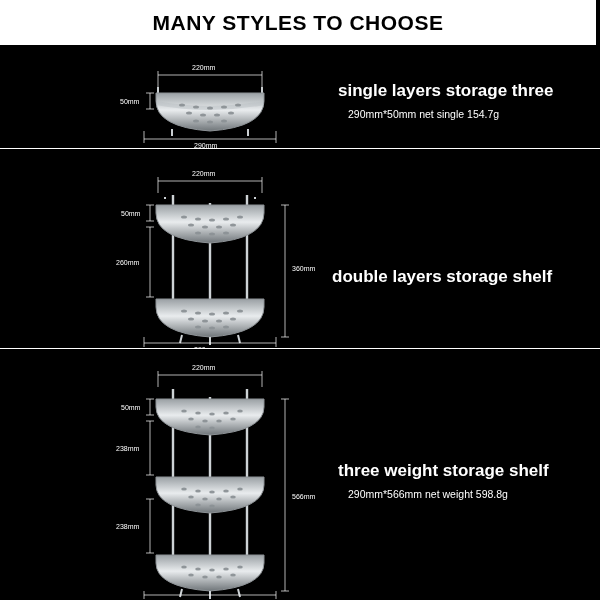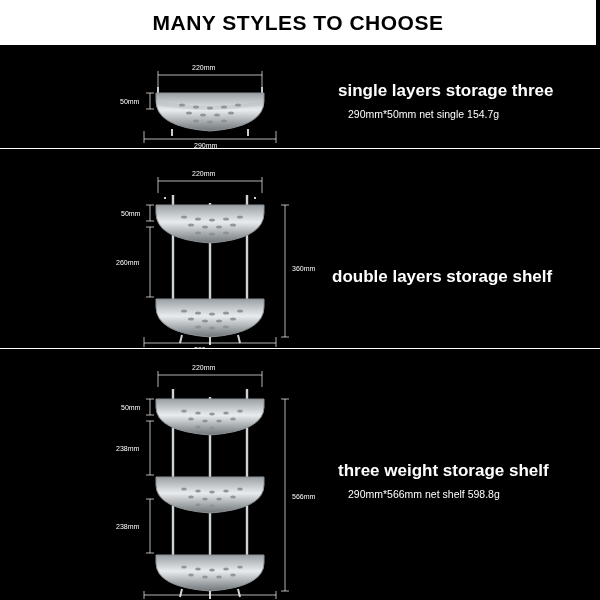--- a/index.html
+++ b/index.html
@@ -317,17 +317,17 @@
           <line x1="34" y1="232" x2="34" y2="240"></line>
           <line x1="166" y1="232" x2="166" y2="240"></line>
           <line x1="34" y1="236" x2="166" y2="236"></line>
         </g>
         <text class="dim" x="84" y="245">290mm</text>
       </svg>
     </div>
 
     <div class="caption" style="left:338px;top:112px;">
       <div class="cap-title">three weight storage shelf</div>
-      <div class="cap-sub">290mm*566mm  net shelf 598.8g</div>
+      <div class="cap-sub">290mm*566mm  net weight 598.8g</div>
     </div>
   </div>
 
 </div>
 
 </body></html>

